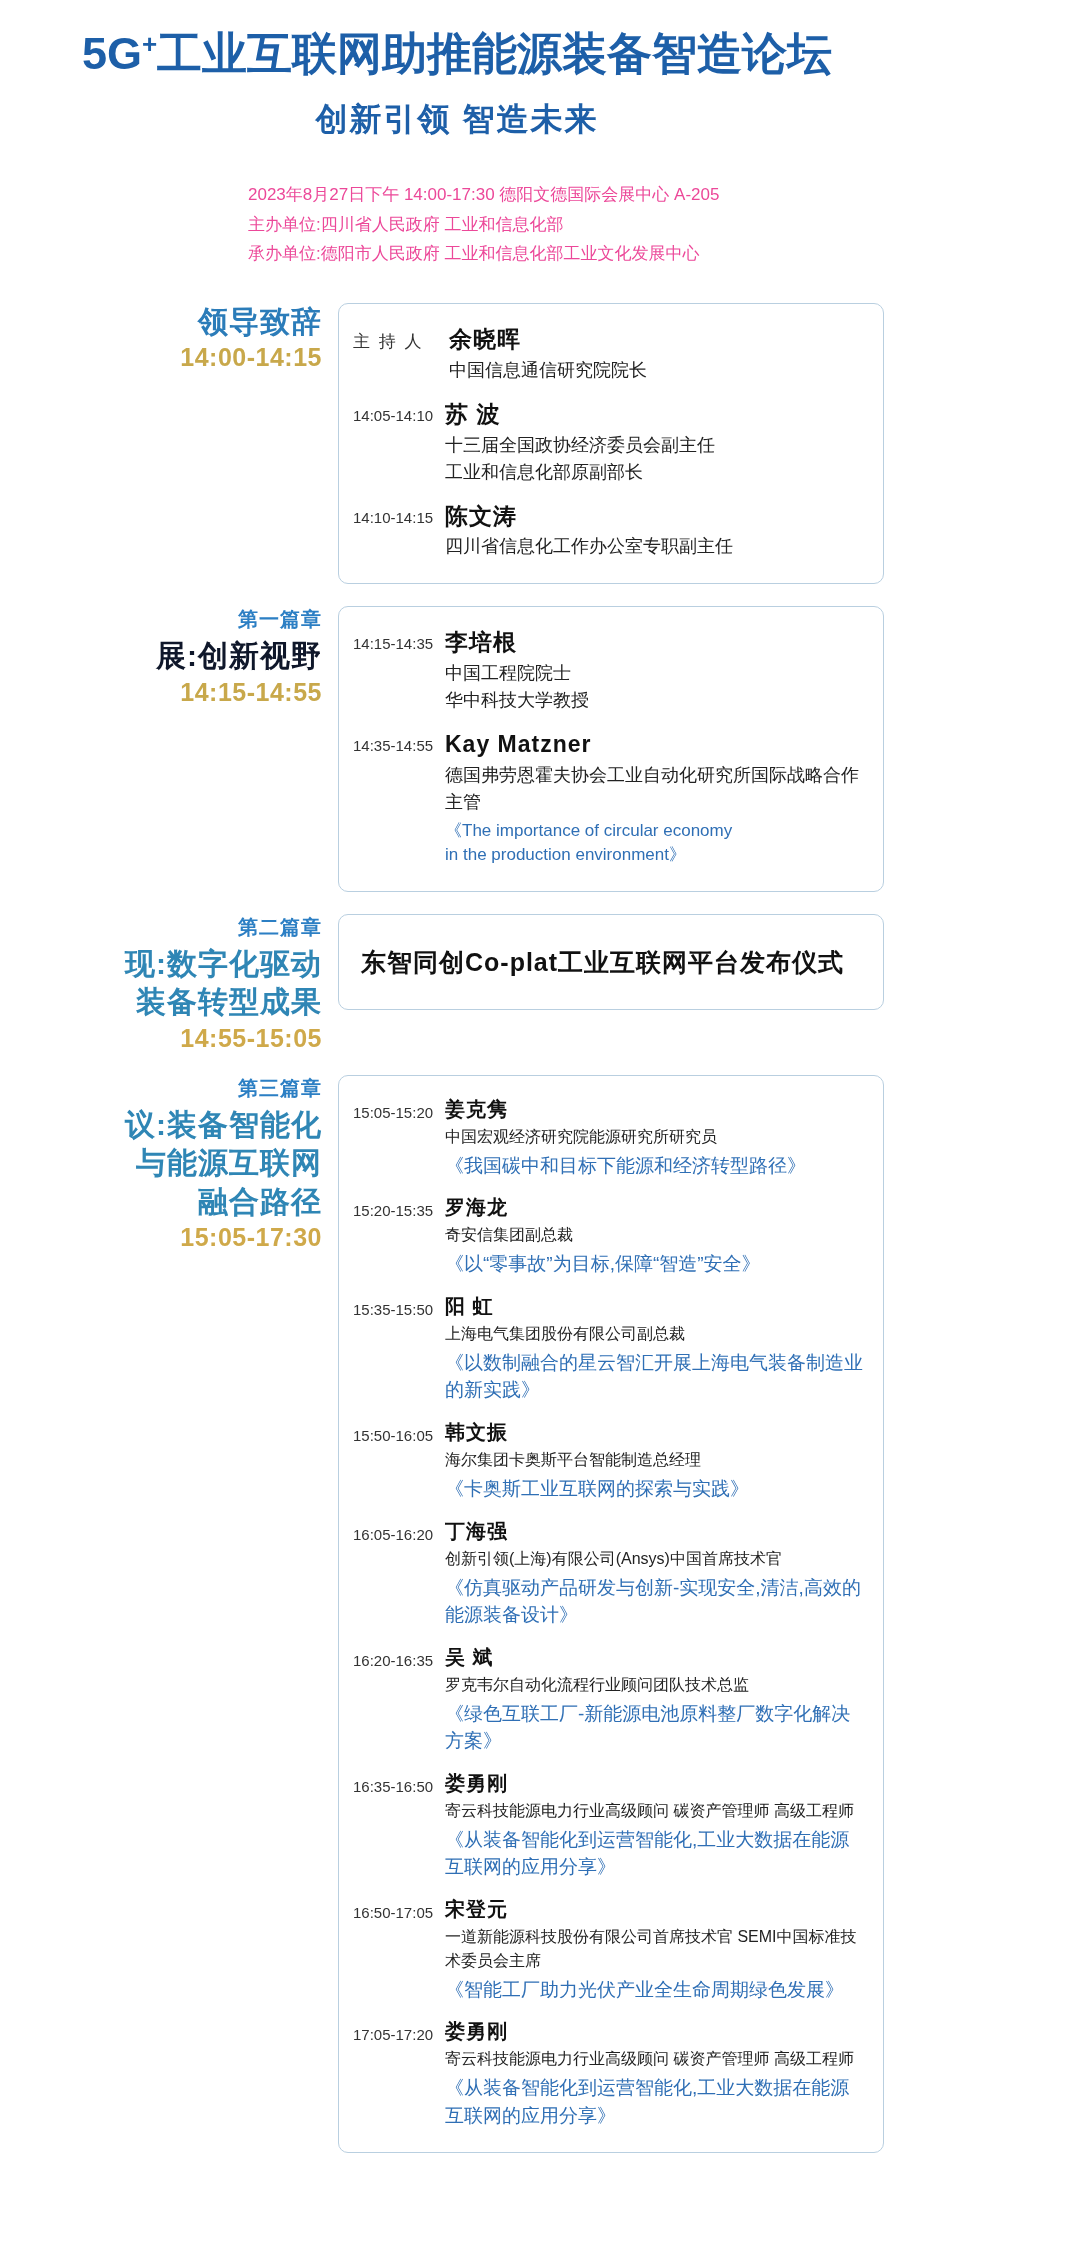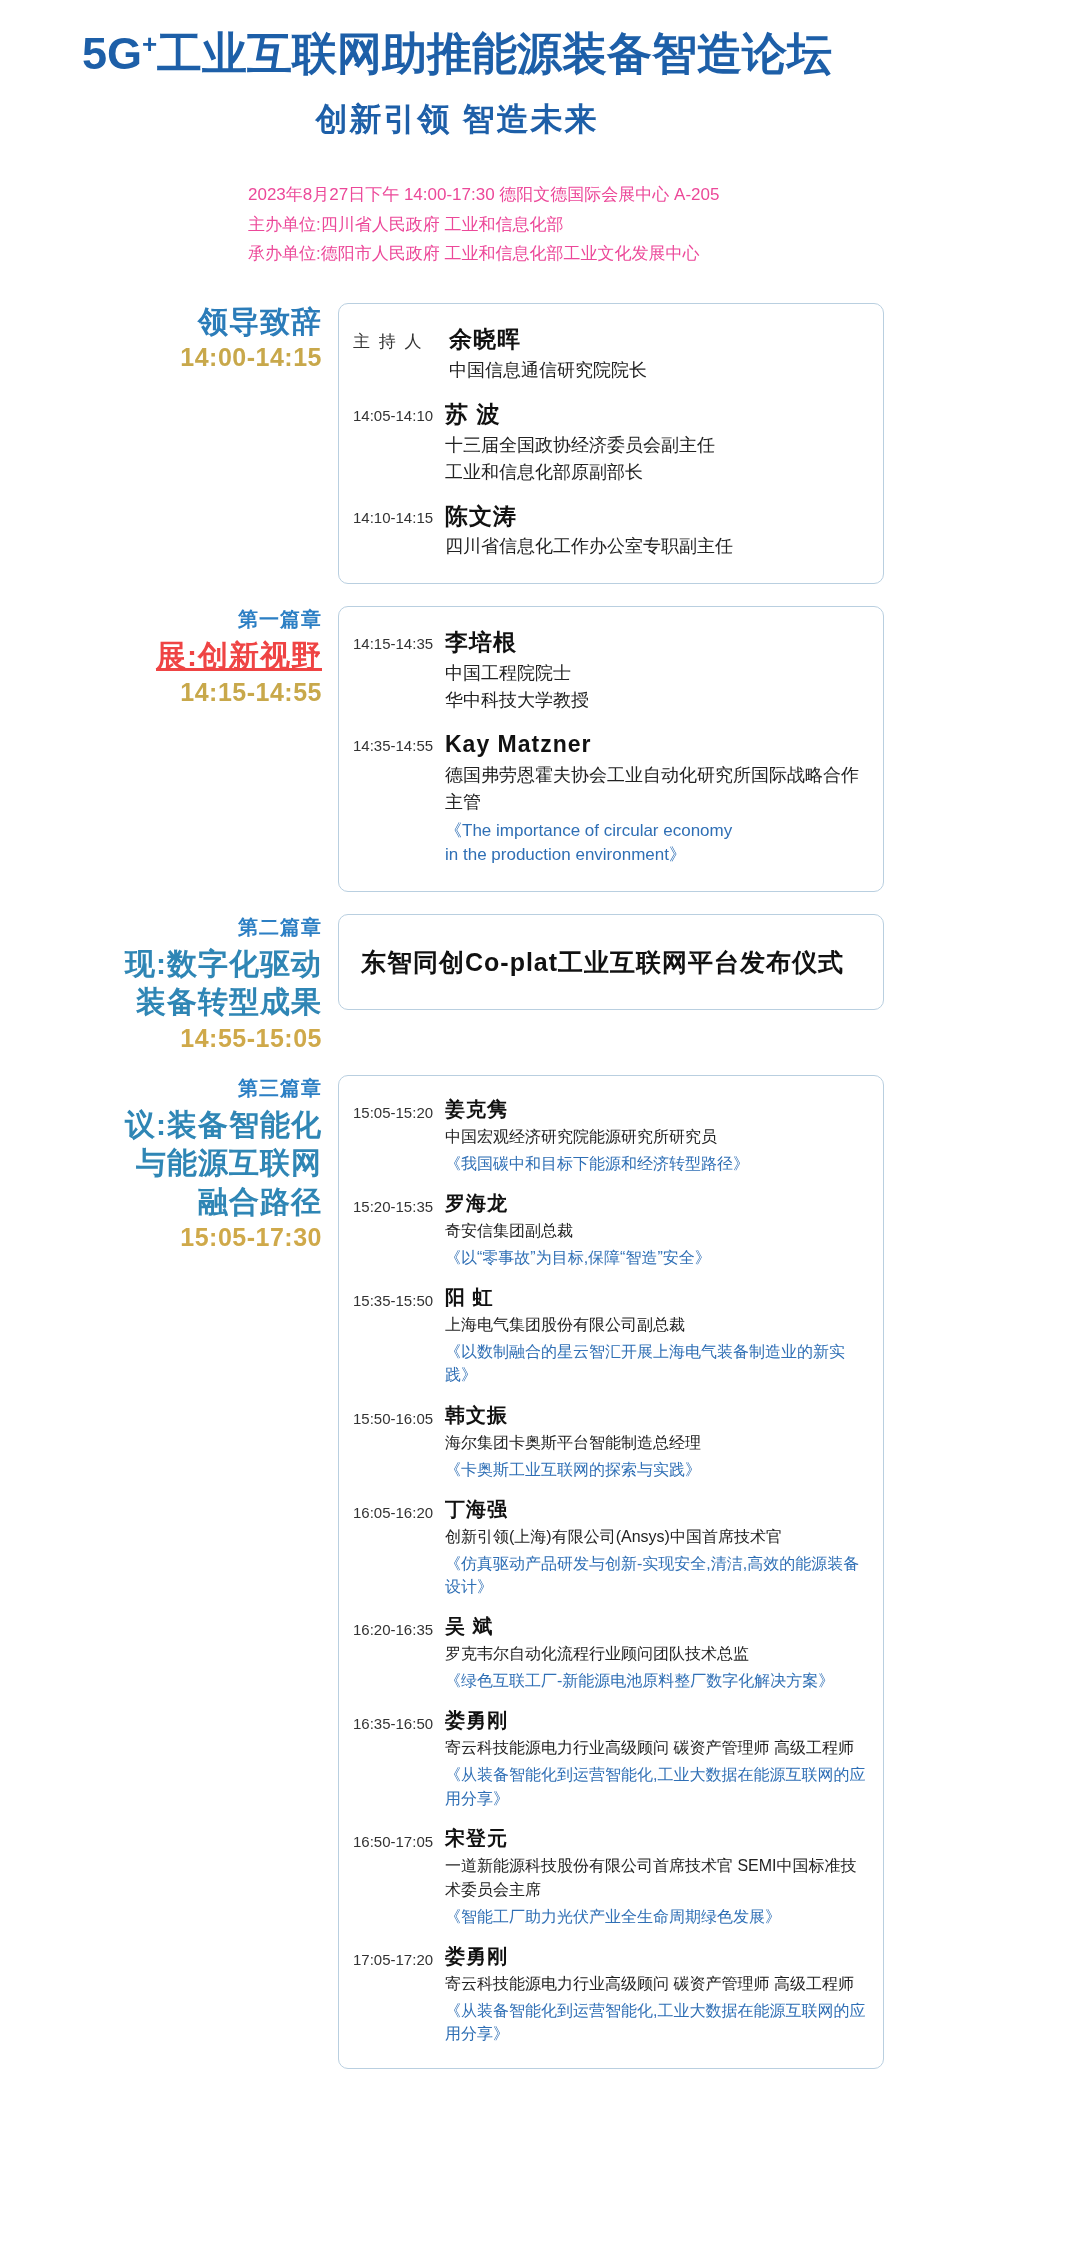--- a/index.html
+++ b/index.html
@@ -79,21 +79,21 @@
     margin-bottom: 4px;
     letter-spacing: 1px;
   }
   .sec-title {
     font-size: 30px;
     font-weight: bold;
     color: #2b7cb9;
     line-height: 1.28;
     letter-spacing: 1px;
   }
-  .sec-title.teal { color: #ef4444; text-decoration: underline; }
+  .sec-title.teal { color: #0f172a; }
   .sec-title.mid  { color: #2f86b5; }
   .sec-time {
     font-size: 25px;
     font-weight: bold;
     color: #c8a84b;
     margin-top: 2px;
     letter-spacing: 0.5px;
   }
   .sec-time.gold2 { color: #cfa94a; }
 
@@ -137,21 +137,21 @@
   }
   .speaker.small { font-size: 20px; }
   .affil {
     font-size: 16px;
     color: #222;
     line-height: 1.5;
     margin-top: 3px;
   }
   .affil.big { font-size: 18px; }
   .topic {
-    font-size: 16px;
+    font-size: 19px;
     color: #2f6fb5;
     line-height: 1.45;
     margin-top: 3px;
   }
   .topic.big { font-size: 17px; }
 
   
   .banner-text {
     font-size: 25px;
     font-weight: bold;

